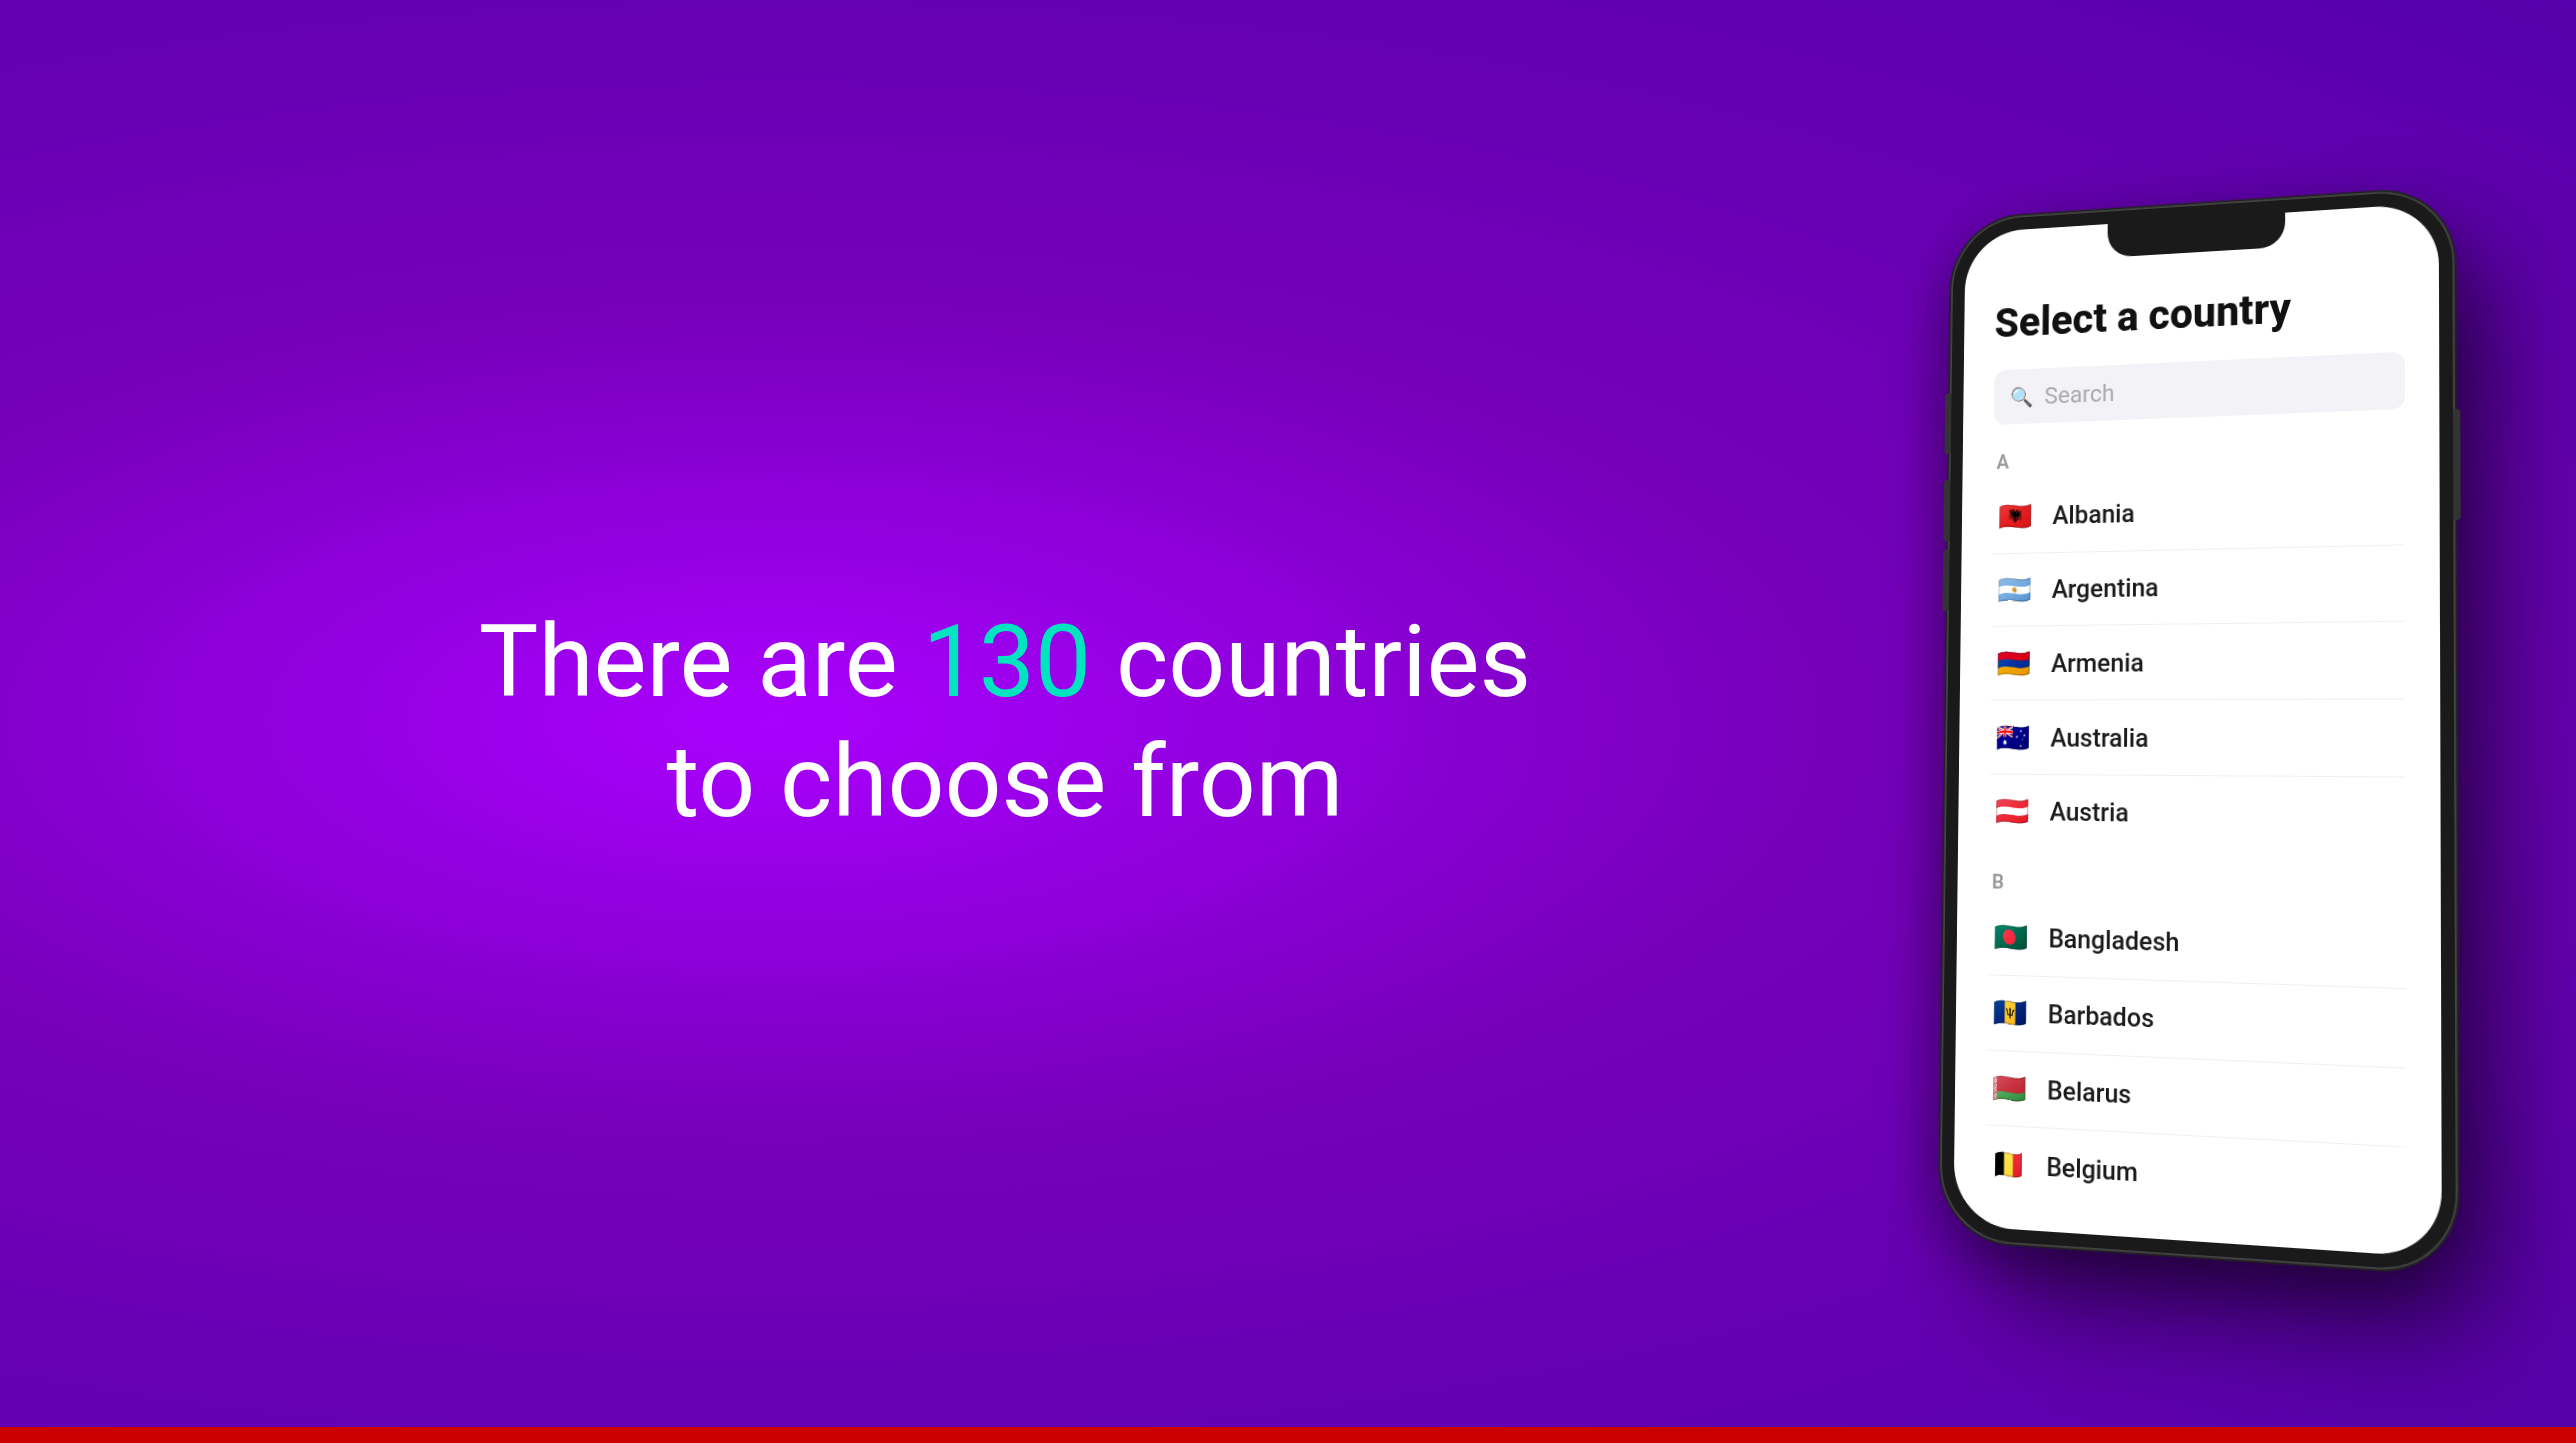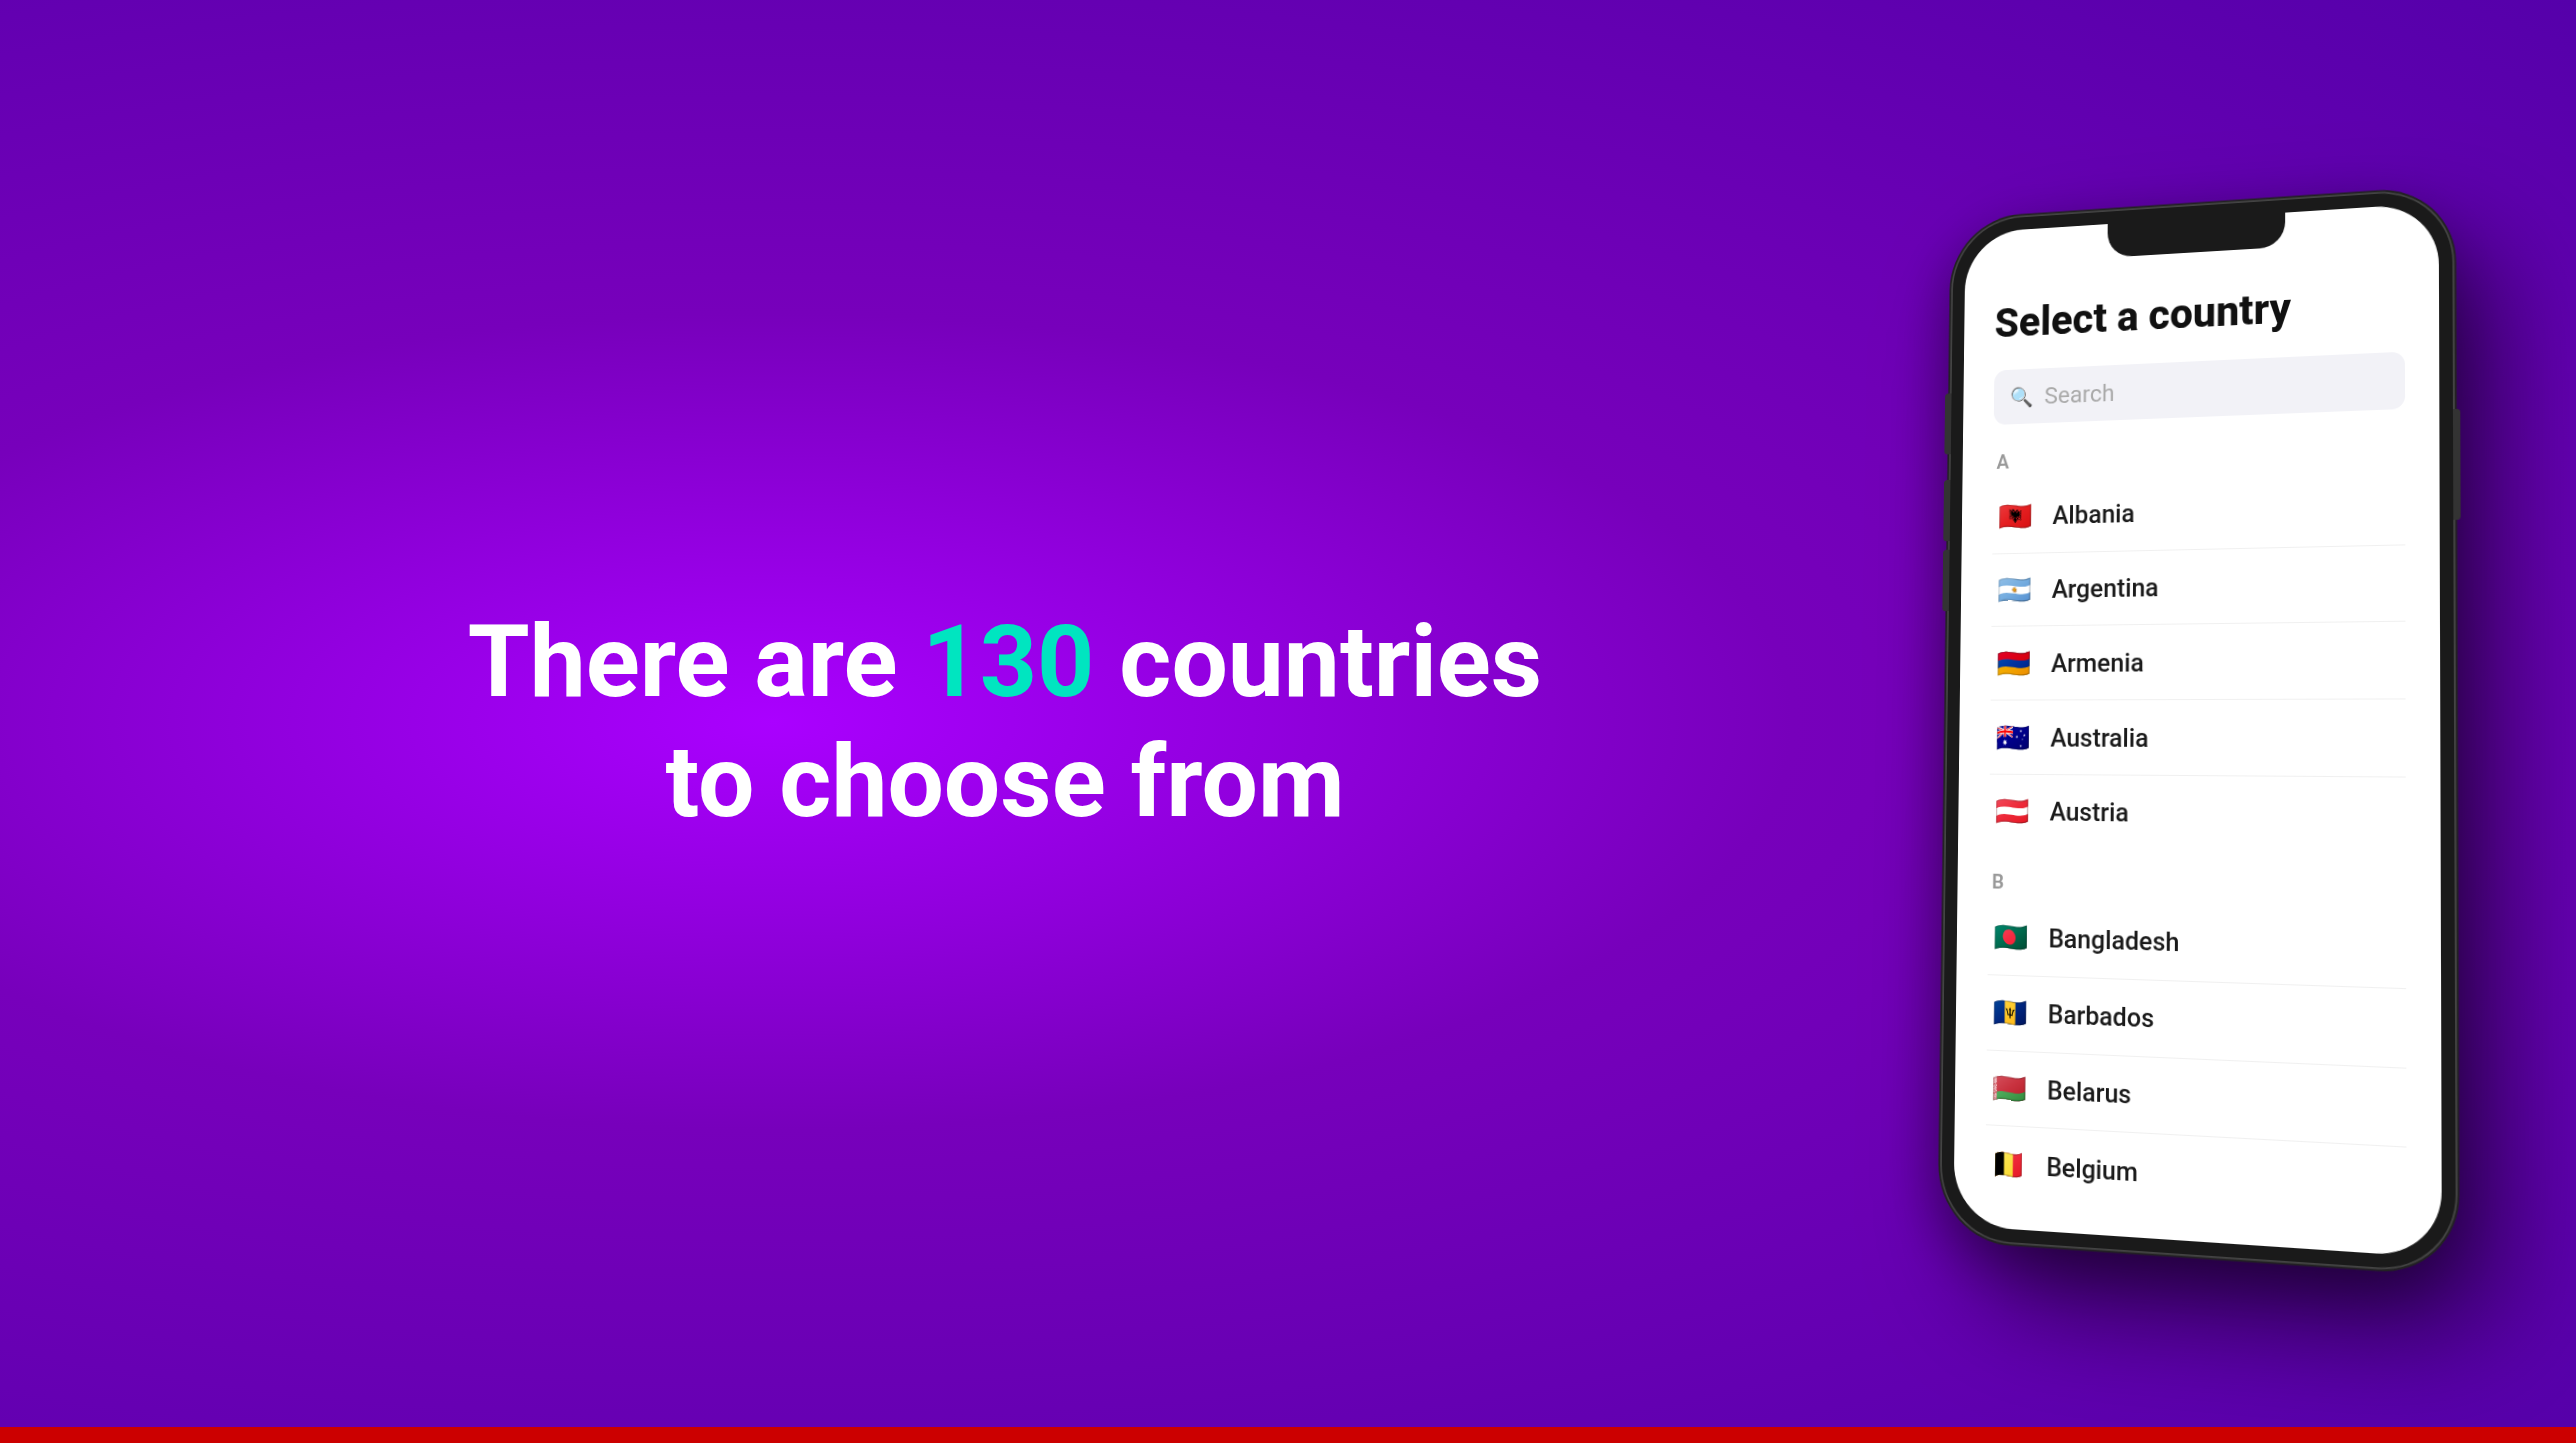--- a/index.html
+++ b/index.html
@@ -29,21 +29,21 @@
       position: relative;
       z-index: 1;
       flex: 1;
       padding-left: 146px;
       padding-right: 73px;
     }
 
     .headline {
       color: #ffffff;
       font-size: 100px;
-      font-weight: 700;
+      font-weight: 400;
       line-height: 1.2;
       text-align: center;
     }
 
     .headline .number {
       color: #00E5C0;
     }
 
     .phone-container {
       position: relative;

